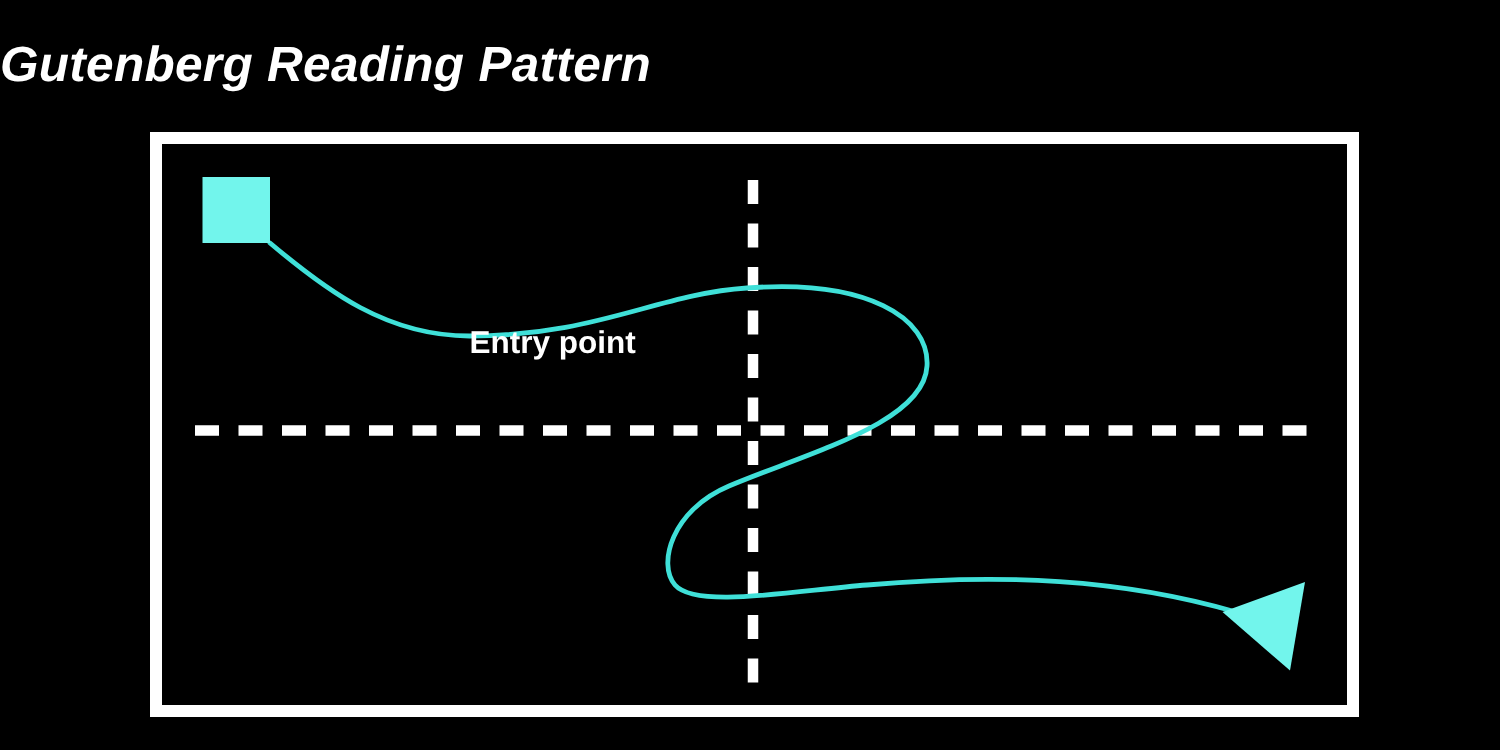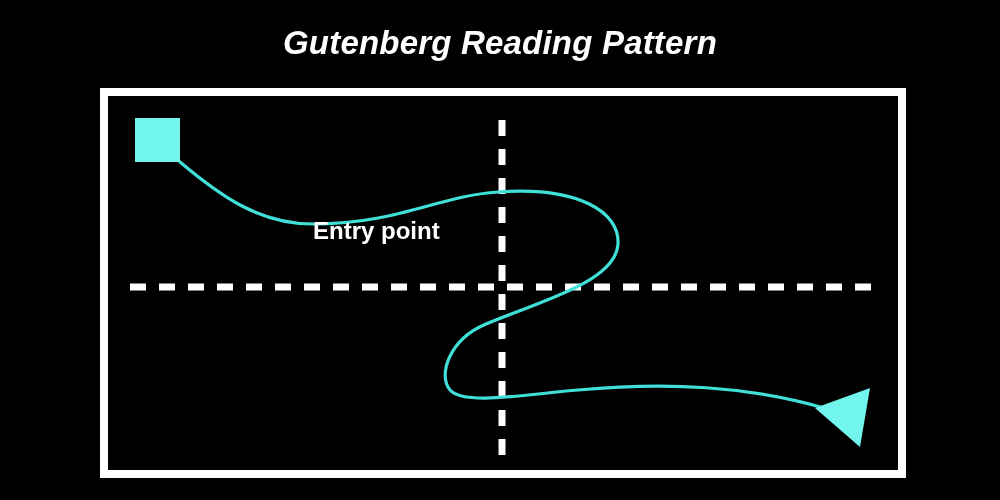--- a/index.html
+++ b/index.html
@@ -19,21 +19,20 @@
     height: 500px;
     background: #000000;
   }
 
   
   #title {
     position: absolute;
     left: 0;
     top: 24px;
     width: 1000px;
-    text-align: center;
     color: #ffffff;
     font-size: 33px;
     font-weight: bold;
     font-style: italic;
     letter-spacing: 0.2px;
     font-family: "Liberation Sans", sans-serif;
     white-space: nowrap;
   }
 
   
@@ -64,21 +63,21 @@
     top: 0;
     width: 790px;
     height: 374px;
     display: block;
   }
 
   
   .quad-label {
     position: absolute;
     color: #ffffff;
-    font-size: 24px;
+    font-size: 21px;
     font-weight: bold;
     line-height: 1.30;
     font-family: "Liberation Sans", sans-serif;
     white-space: pre-line;
   }
   #label-entry       { left: 205px; top: 119px; }
   #label-primary     { left: 663px; top: 117px; }
 </style>
 </head>
 <body>

